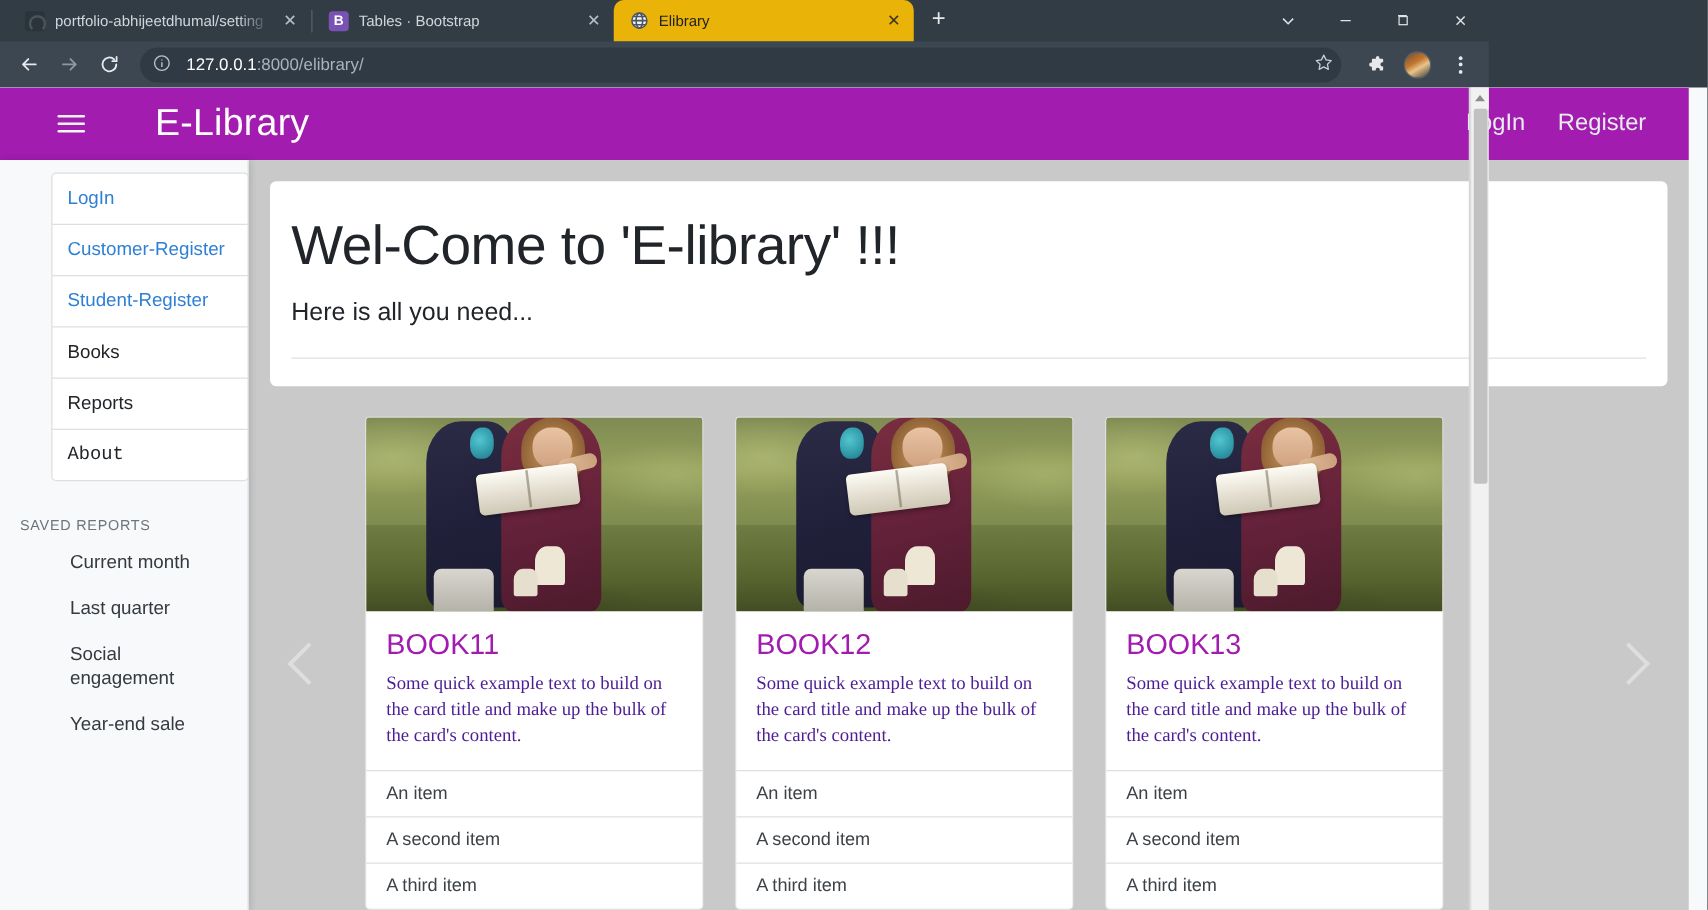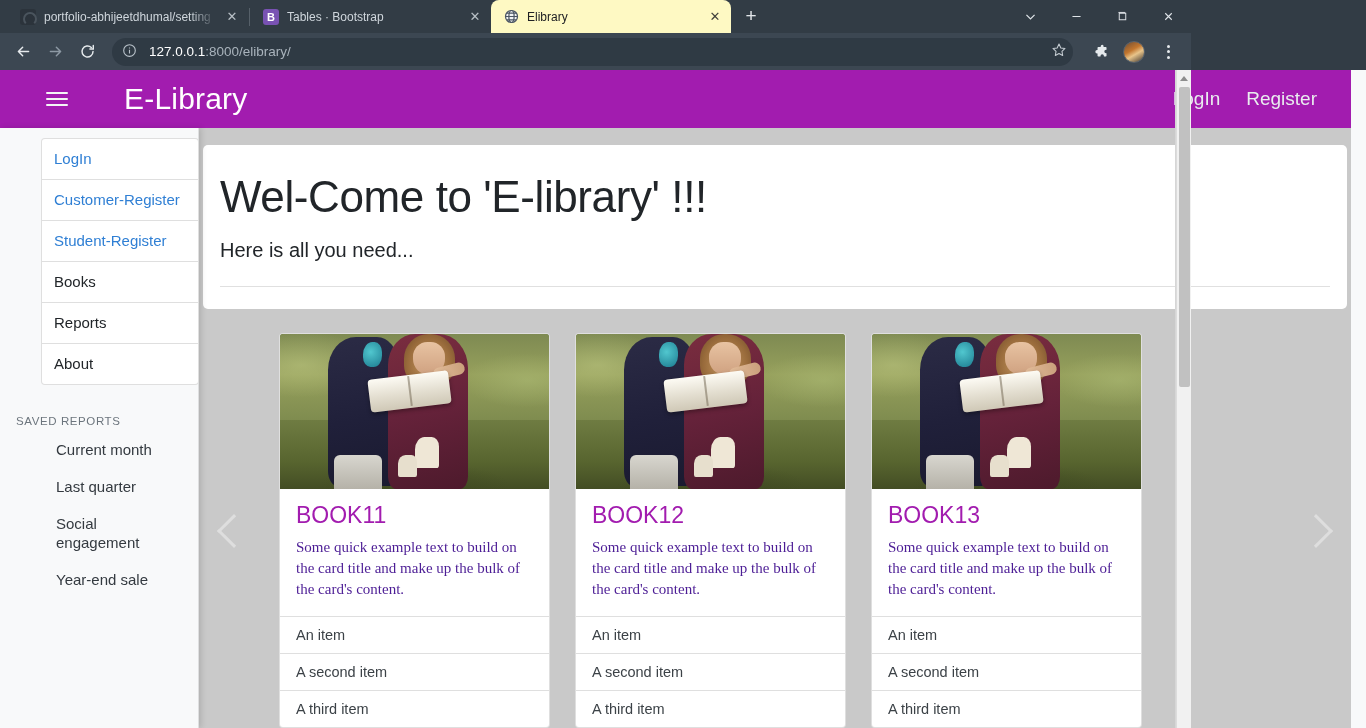--- a/index.html
+++ b/index.html
@@ -20,21 +20,21 @@
   }
   .tab {
     height: 33px; width: 240px;
     display: flex; align-items: center; gap: 8px;
     padding: 0 8px 0 12px;
     border-radius: 8px 8px 0 0;
     position: relative;
     color: #cfd6dc; font-size: 12px;
   }
   .tab.inactive { background: transparent; }
-  .tab.active { background: #fef9c3; color: #202124; }
+  .tab.active { background: #eab308; color: #202124; }
   .tab .favicon {
     width: 16px; height: 16px; flex: 0 0 16px;
     display: flex; align-items: center; justify-content: center;
     border-radius: 3px;
   }
   .fav-github {
     background: #2b333b; border-radius: 50%;
     position: relative;
   }
   .fav-github::after {
@@ -153,40 +153,40 @@
     border: 1px solid rgba(0,0,0,.125);
     border-radius: 4px; background: #fff;
     width: 158px;
   }
   .lg-item {
     padding: 10px 12px;
     font-size: 15px; line-height: 20px;
     border-bottom: 1px solid rgba(0,0,0,.125);
     color: #212529;
   }
-  .lg-item:last-child { border-bottom: none; }
+  .lg-item:last-child { border-bottom: none; font-family: Liberation Mono, monospace; }
   .lg-item.link { color: #2f7fd4; }
 
   .saved-title {
     margin: 30px 0 4px 16px;
     font-size: 11.5px; letter-spacing: .6px;
     color: #6c757d; text-transform: uppercase;
   }
   .saved-list { margin: 0; list-style: none; }
   .saved-list li {
     padding: 9px 16px 9px 56px;
     font-size: 15px; line-height: 19px; color: #343a40;
   }
 
   .content {
     flex: 1 1 auto; position: relative;
     background: #c9c9c9;
     padding: 17px 0 0 0;
   }
-  .content-inner { padding: 0 4px; }
+  .content-inner { padding: 0 17px; }
 
   .jumbotron {
     background: #ffffff; border-radius: 5px;
     padding: 28px 17px 22px 17px;
     margin-bottom: 24px;
   }
   .jumbo-title {
     font-size: 44px; font-weight: 400; color: #212529;
     line-height: 1.1; margin-bottom: 18px; letter-spacing: -.4px;
   }

